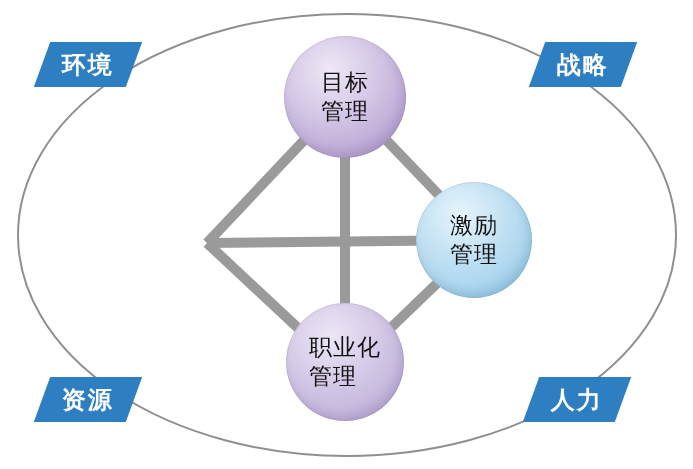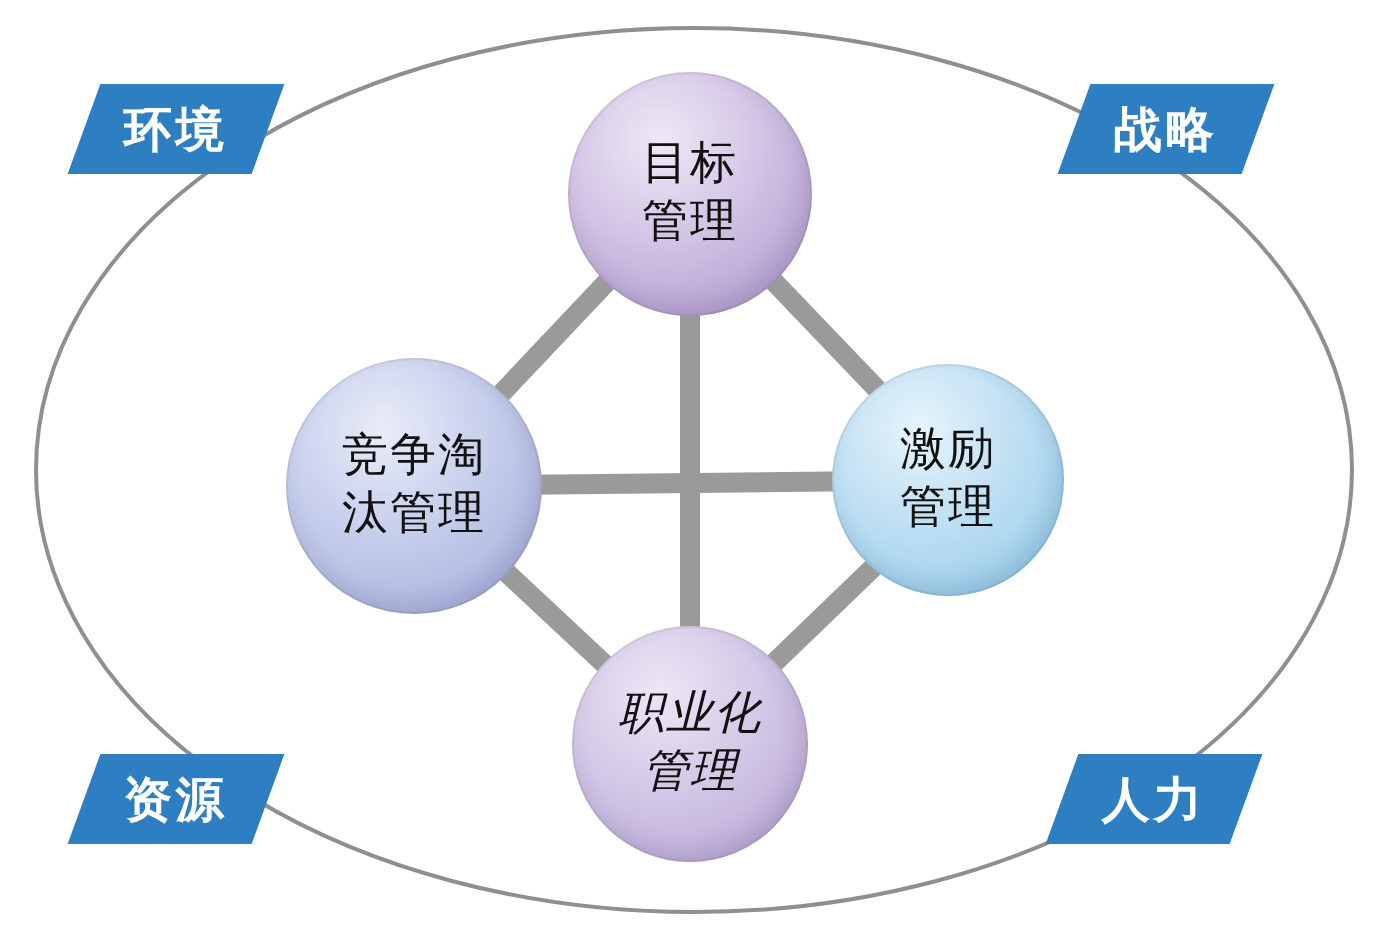--- a/index.html
+++ b/index.html
@@ -20,21 +20,20 @@
     left: 0;
     top: 0;
   }
   
   .node {
     position: absolute;
     border-radius: 50%;
     display: flex;
     align-items: center;
     justify-content: center;
-    text-align: center;
     color: #111111;
     font-size: 23px;
     line-height: 1.25;
     letter-spacing: 1px;
     box-shadow: inset -3px -5px 10px rgba(90,70,130,0.18), inset 0 0 0 1px rgba(0,0,0,0.06);
   }
   .node span { white-space: pre-line; }
   .node-top {
     left: 284px; top: 36px; width: 122px; height: 122px;
     background: radial-gradient(circle at 38% 28%, #efe8f6 0%, #d4c7e6 40%, #a991c7 100%);
@@ -42,23 +41,22 @@
   .node-left {
     left: 143px; top: 179px; width: 128px; height: 128px;
     background: radial-gradient(circle at 38% 28%, #e9ecf8 0%, #c8d0ec 40%, #9dabd8 100%);
   }
   .node-right {
     left: 416px; top: 182px; width: 116px; height: 116px;
     background: radial-gradient(circle at 38% 28%, #e6f4fc 0%, #c2e1f3 40%, #8fc7e7 100%);
     box-shadow: inset -3px -5px 10px rgba(40,90,130,0.18), inset 0 0 0 1px rgba(0,0,0,0.06);
   }
   .node-bottom {
-    left: 286px; top: 313px; width: 118px; height: 118px;
+    left: 286px; top: 303px; width: 118px; height: 118px;
     background: radial-gradient(circle at 38% 28%, #ece6f5 0%, #d6cbe8 40%, #b2a2d0 100%);
-    font-style: italic;
   }
   
   .plabel {
     position: absolute;
     width: 92px;
     height: 45px;
     background: #2e7fc1;
     transform: skewX(-20deg);
     display: flex;
     align-items: center;
@@ -92,24 +90,20 @@
       <line x1="345" y1="97" x2="345" y2="372"></line>
       <line x1="207" y1="243" x2="482" y2="240"></line>
     </g>
   </svg>
 
   <div class="node node-top">
     <span>目标
 管理</span>
   </div>
 
-  <div class="node node-left">
-    <span>竞争淘
-汰管理</span>
-  </div>
 
   <div class="node node-right">
     <span>激励
 管理</span>
   </div>
 
   <div class="node node-bottom">
     <span>职业化
 管理</span>
   </div>

